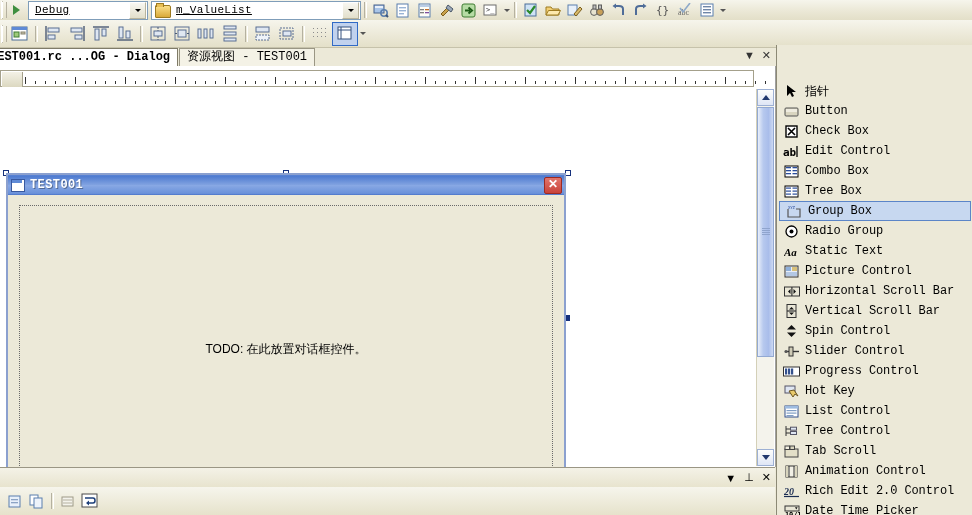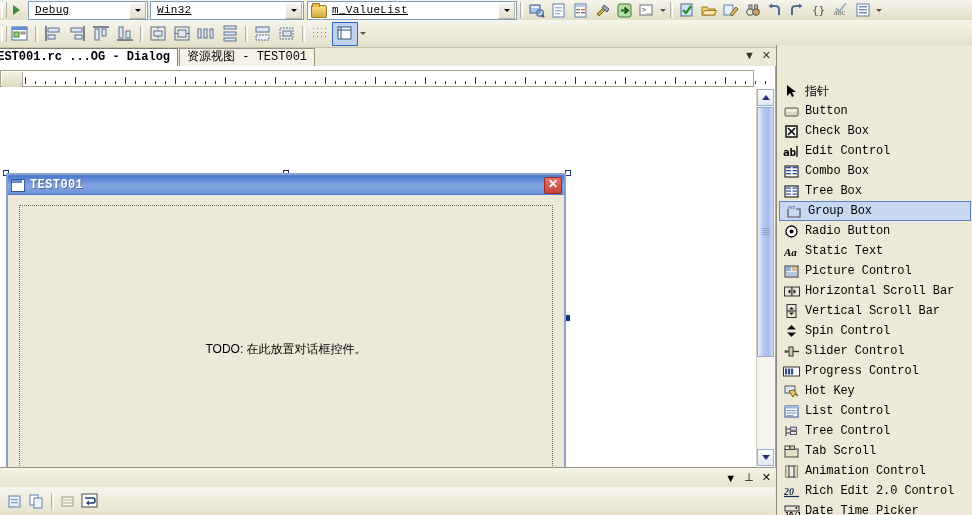--- a/index.html
+++ b/index.html
@@ -220,24 +220,20 @@
       </div>
     <div class="tb-play">
         <div class="tri"></div>
       </div>
 
     <div class="combo combo-dbg">
       <div class="txt">Debug</div>
       <div class="arrow"></div>
     </div>
 
-    <div class="combo combo-plat">
-      <div class="txt">Win32</div>
-      <div class="arrow"></div>
-    </div>
 
     <div class="combo combo-mem">
       <div class="micon">
           <div class="folder-ico"></div>
         </div>
       <div class="txt">m_ValueList</div>
       <div class="arrow"></div>
     </div>
 
     <div class="tbsep"></div>
@@ -728,21 +724,21 @@
           </span>
           <span class="lbl">Group Box</span>
         </div>
         <div class="tbx-item">
           <span class="ico">
             <svg width="14" height="13">
               <circle cx="6.5" cy="6.5" r="5.5" fill="#fff" stroke="#000" stroke-width="1.3"></circle>
               <circle cx="6.5" cy="6.5" r="2" fill="#000"></circle>
             </svg>
           </span>
-          <span class="lbl">Radio Button</span>
+          <span class="lbl">Radio Group</span>
         </div>
         <div class="tbx-item">
           <span class="ico">
             <svg width="16" height="13">
               <text x="0" y="11" font-size="11" font-style="italic" font-weight="bold" font-family="serif" fill="#000">Aa</text>
             </svg>
           </span>
           <span class="lbl">Static Text</span>
         </div>
         <div class="tbx-item">

